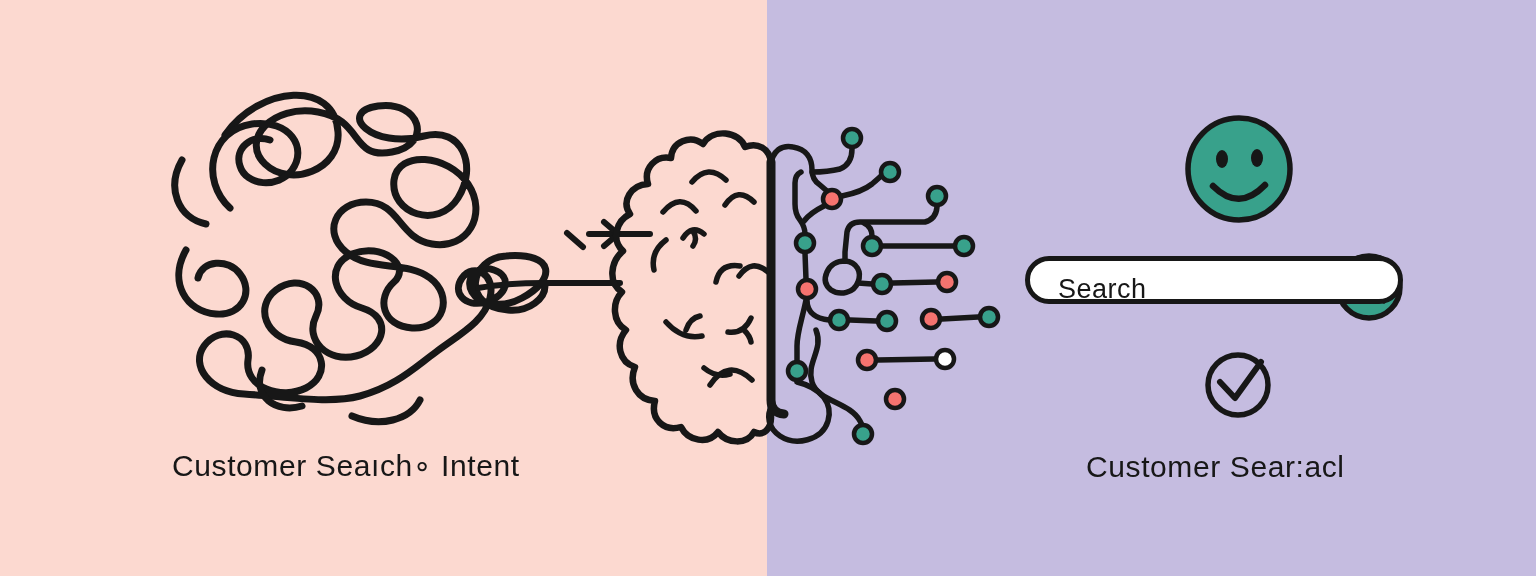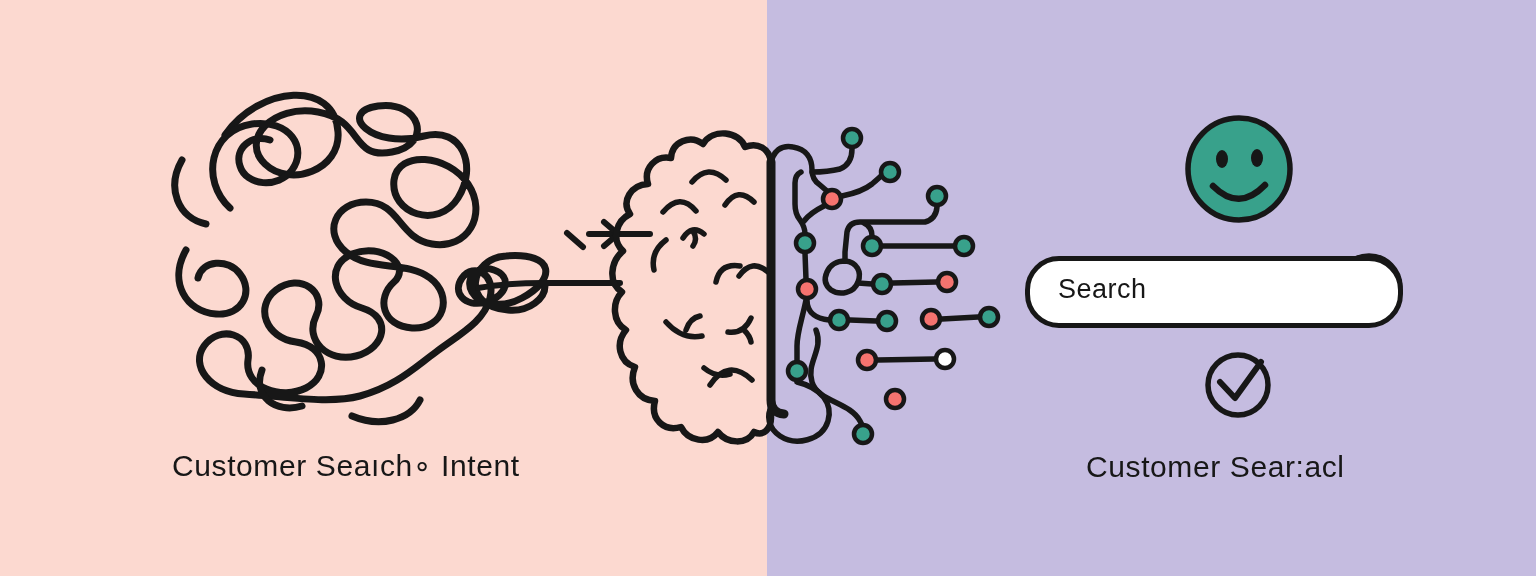--- a/index.html
+++ b/index.html
@@ -6,21 +6,21 @@
   body{width:1536px;height:576px;overflow:hidden;font-family:"Liberation Sans",sans-serif;}
   .canvas{position:relative;width:1536px;height:576px;background:var(--c-bg-left);}
   .bg-half{position:absolute;top:0;height:576px;}
   .bg-left{left:0;width:767px;background:var(--c-bg-left);}
   .bg-right{left:767px;width:769px;background:var(--c-bg-right);}
   svg.scene{position:absolute;left:0;top:0;}
   .stroke{stroke:var(--c-line);fill:none;stroke-linecap:round;stroke-linejoin:round;}
   .caption{position:absolute;color:var(--c-line);font-size:30px;letter-spacing:0.6px;white-space:nowrap;}
   .caption-left{left:172px;top:448px;}
   .caption-right{left:1086px;top:450px;}
-  .search-bar{position:absolute;left:1025px;top:256px;width:378px;height:72px;background:#ffffff;
+  .search-bar{position:absolute;left:1025px;top:256px;width:378px;height:48px;background:#ffffff;
     border:5px solid var(--c-line);border-radius:34px;box-sizing:border-box;}
   .search-text{position:absolute;left:28px;top:13px;font-size:27px;color:var(--c-line);letter-spacing:0.5px;}
 </style>
 </head>
 <body>
 
 <div class="canvas">
   <div class="bg-half bg-left"></div>
   <div class="bg-half bg-right"></div>
 

